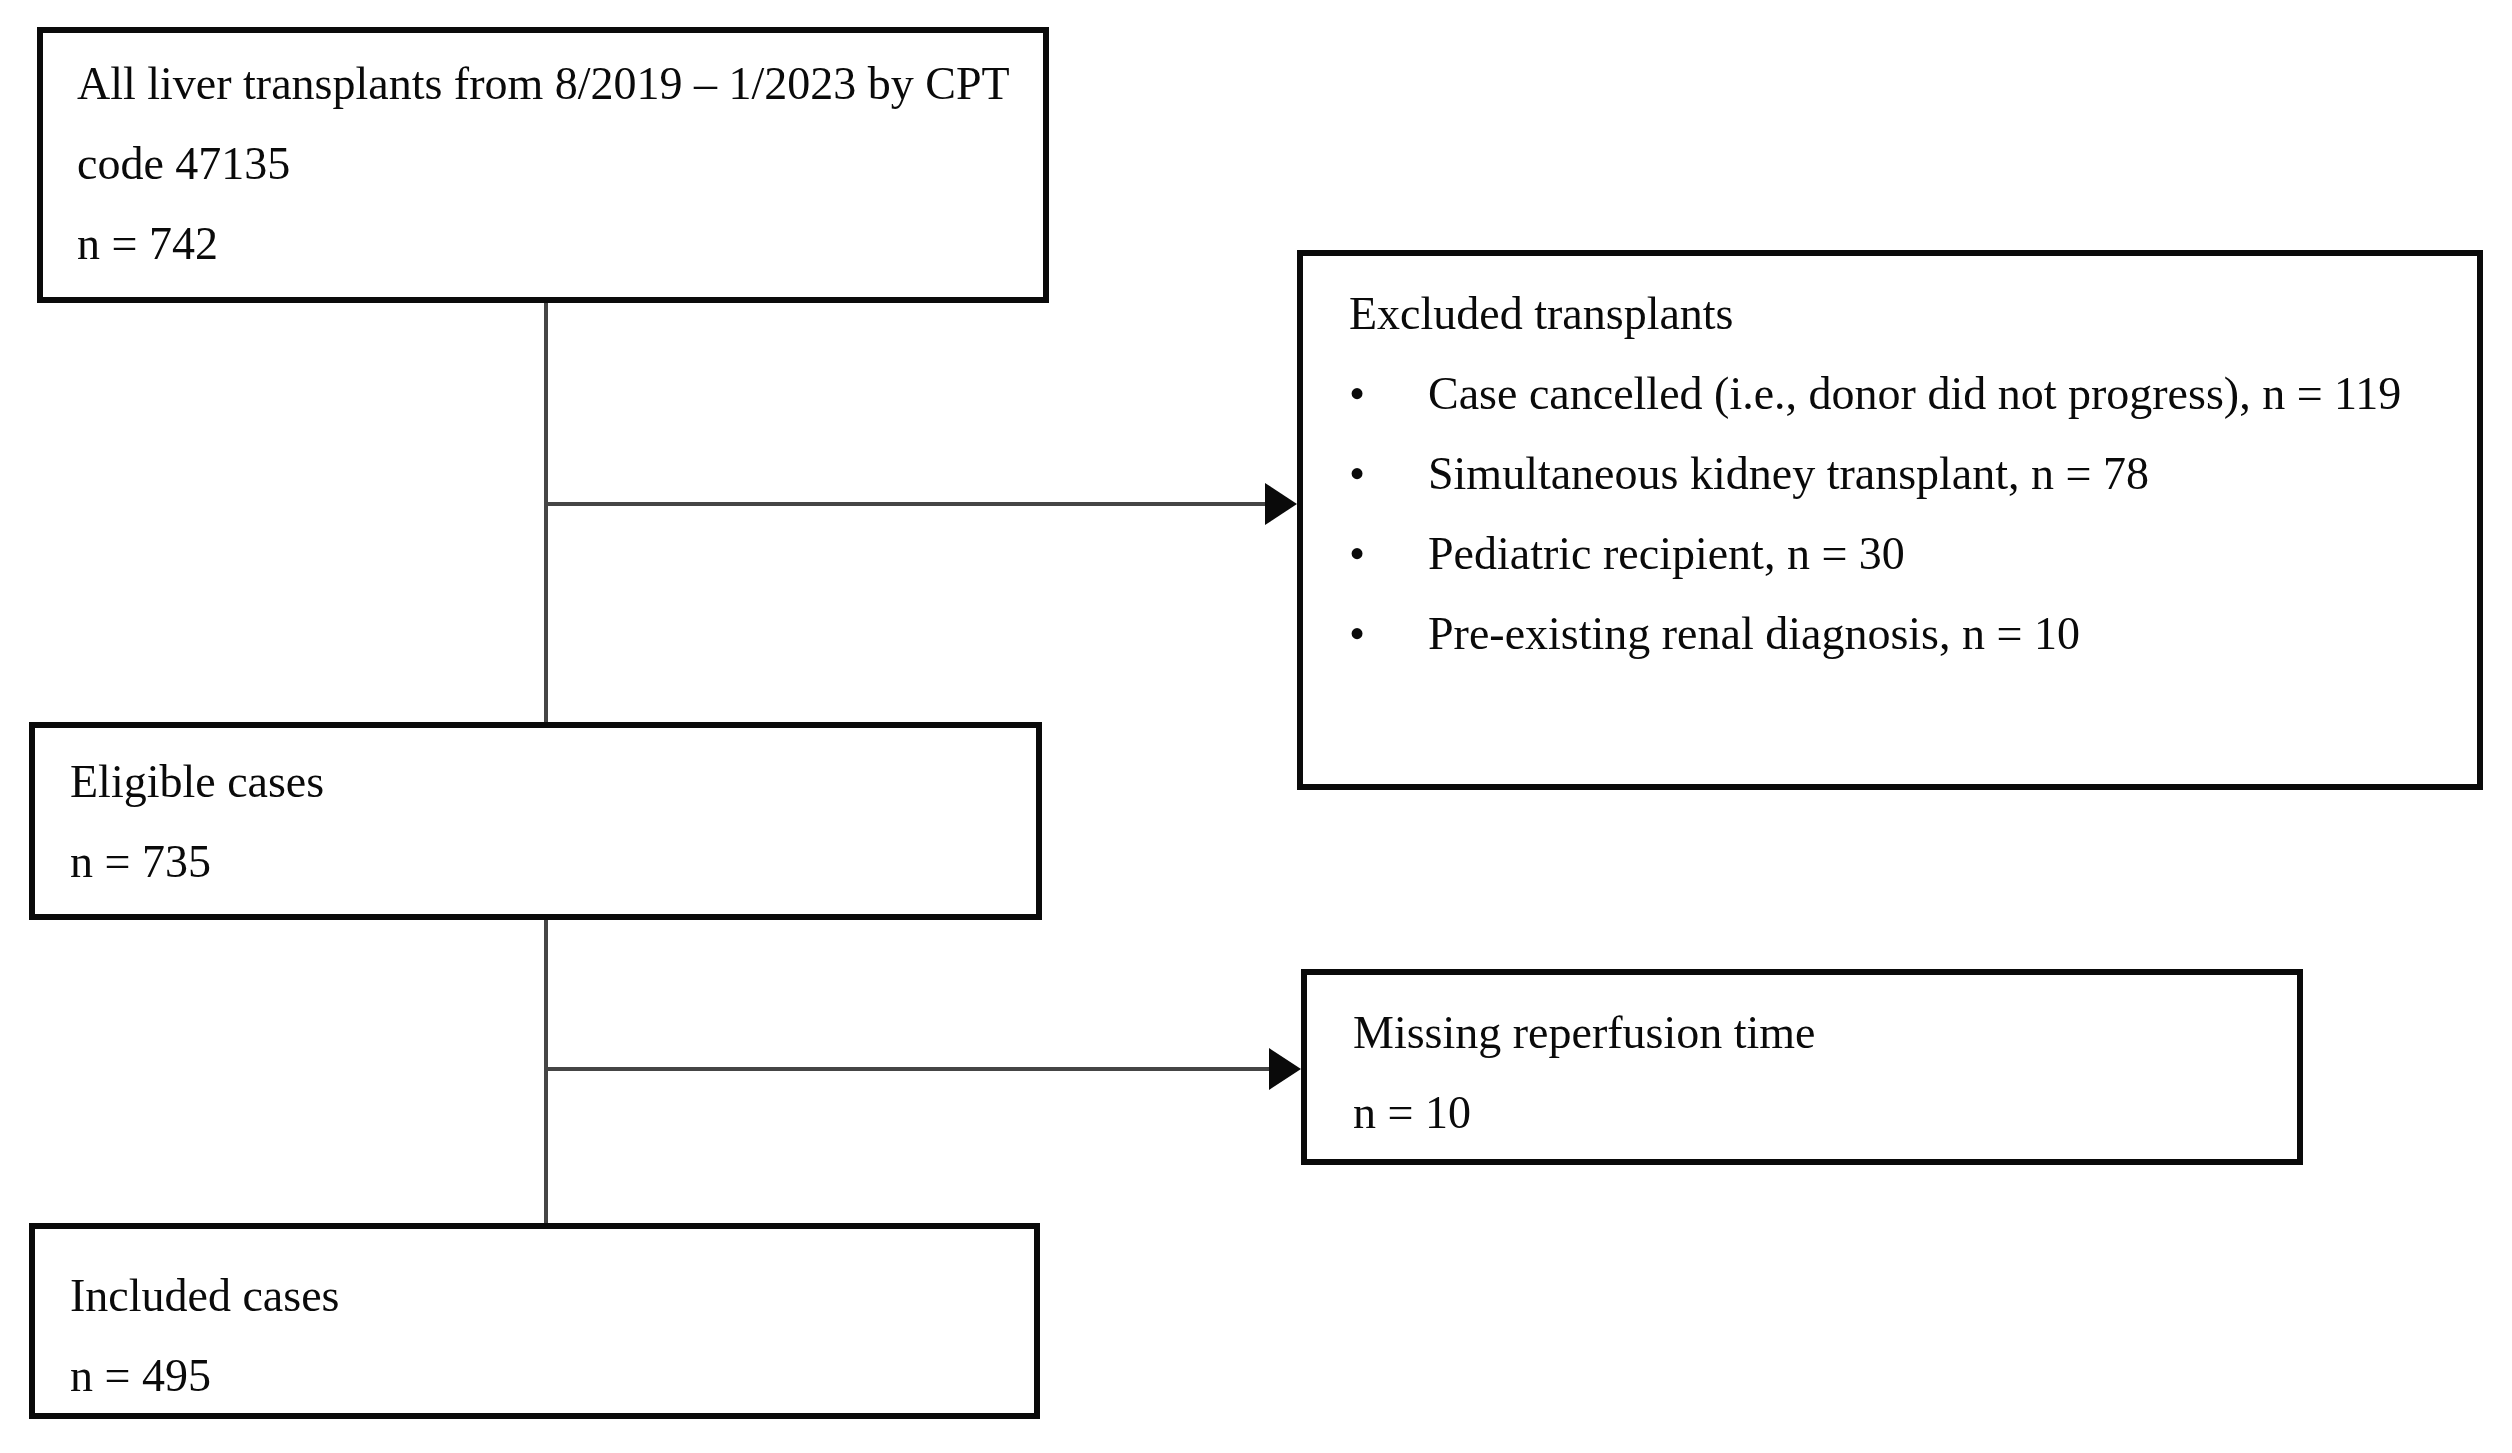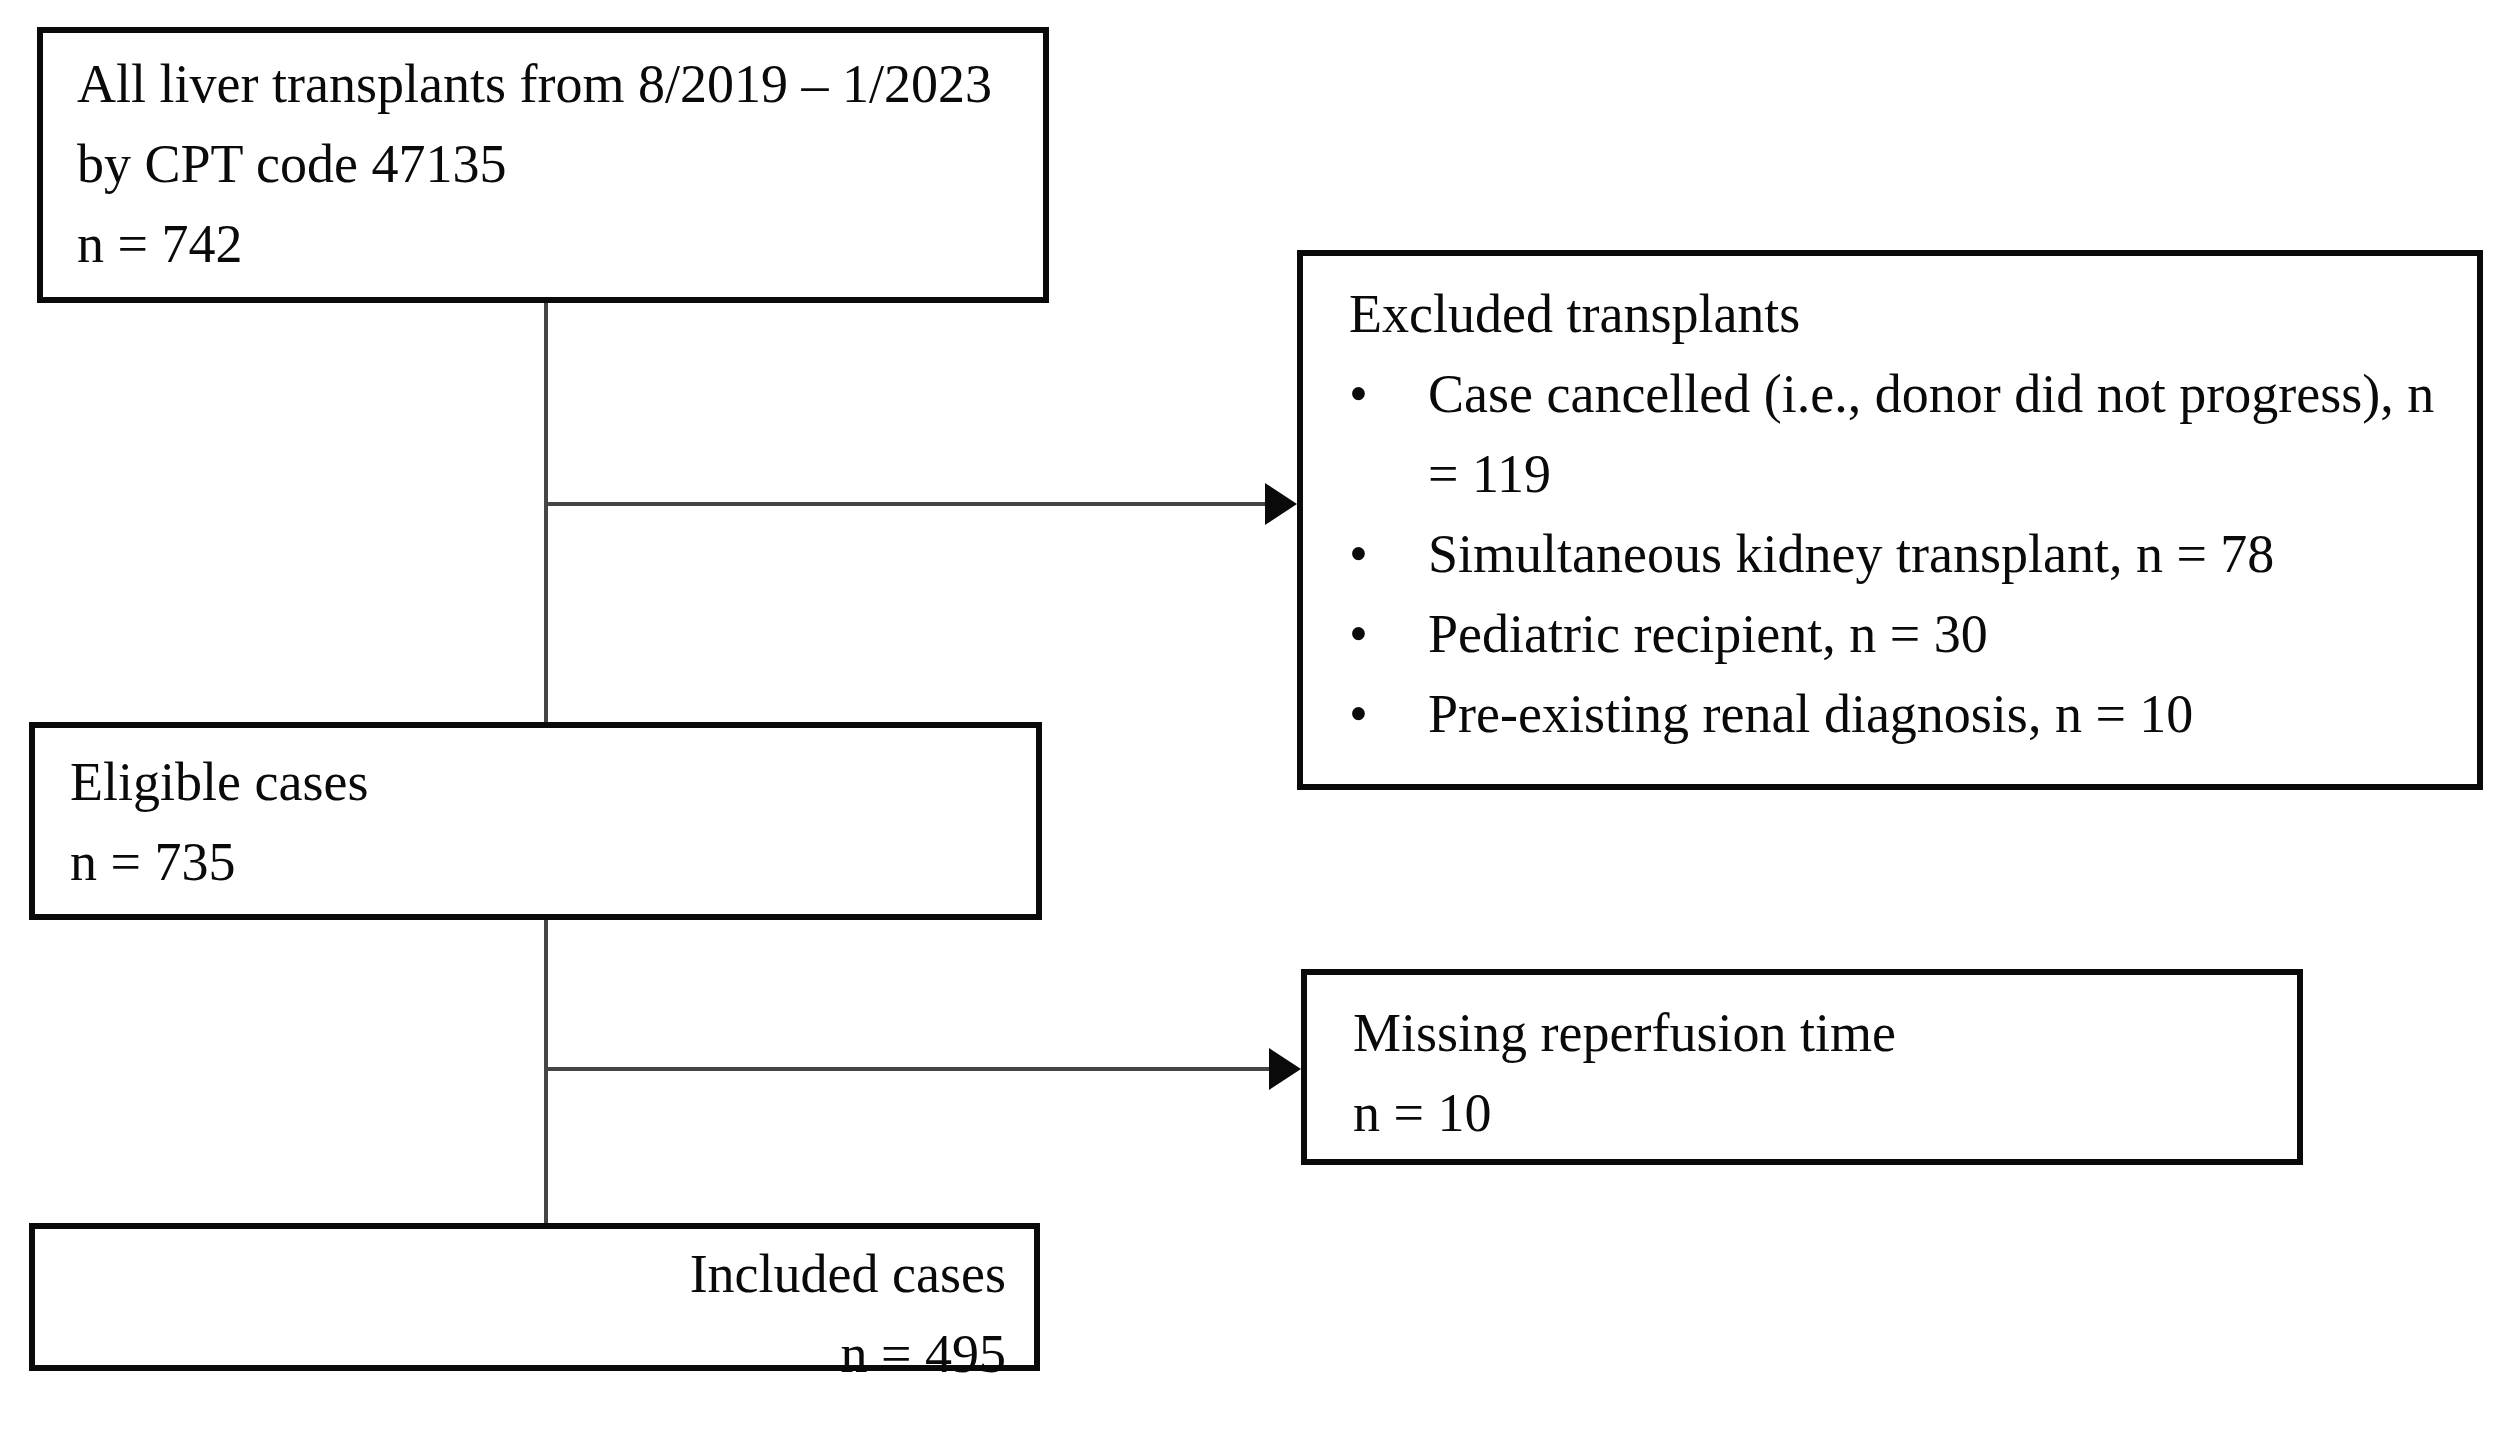--- a/index.html
+++ b/index.html
@@ -14,44 +14,43 @@
     background: #ffffff;
     font-family: "Liberation Serif", "DejaVu Serif", serif;
     color: #0a0a0a;
     overflow: hidden;
   }
   .box {
     position: absolute;
     box-sizing: border-box;
     background: #ffffff;
     border: 6.3px solid #0a0a0a;
-    font-size: 54px;
+    font-size: 46px;
     line-height: 80px;
     white-space: normal;
   }
   #box-top {
     left: 37px; top: 26.6px; width: 1012px; height: 276px;
     padding: 11.2px 28px 0 34px;
   }
   #box-excluded {
     left: 1297px; top: 250px; width: 1186px; height: 540px;
     padding: 18px 28px 4px 46px;
   }
   #box-eligible {
     left: 29px; top: 722px; width: 1013px; height: 198px;
     padding: 14px 28px 0 35px;
   }
   #box-missing {
     left: 1301px; top: 969px; width: 1002px; height: 196px;
     padding: 18px 28px 0 46px;
   }
   #box-included {
-    left: 29px; top: 1223px; width: 1011px; height: 148px;
-    padding: 5px 28px 0 35px;
-    text-align: right;
+    left: 29px; top: 1223px; width: 1011px; height: 196px;
+    padding: 27px 28px 0 35px;
   }
   ul.blist {
     margin: 0;
     padding: 0;
     list-style: none;
   }
   ul.blist li {
     display: flex;
     align-items: flex-start;
   }

